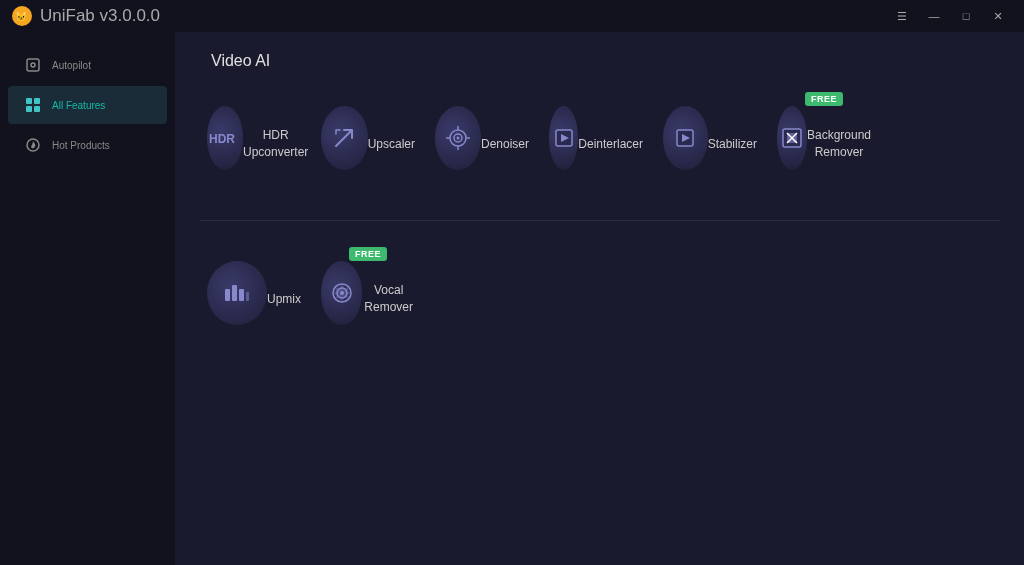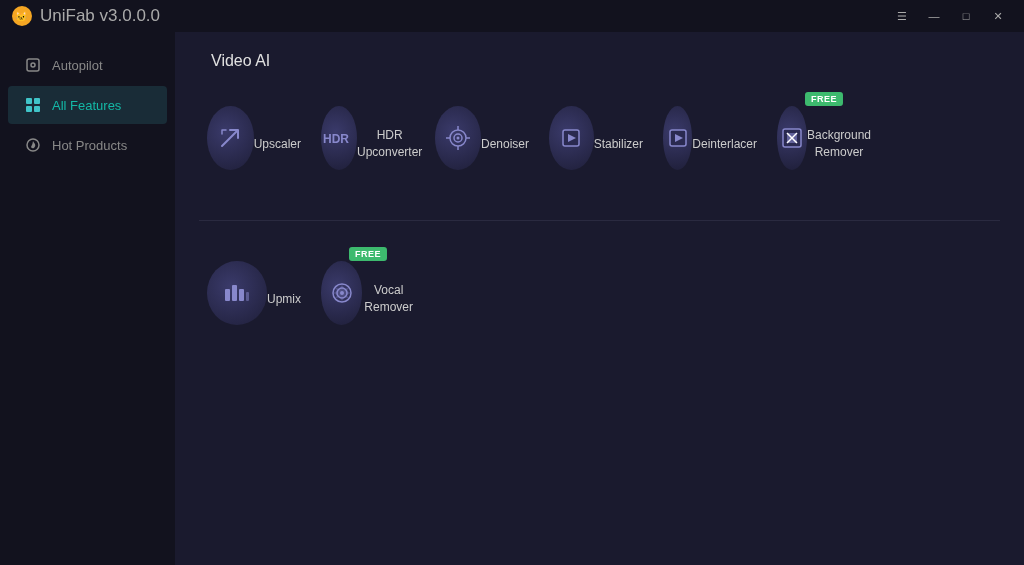--- a/index.html
+++ b/index.html
@@ -81,21 +81,21 @@
       padding: 12px 0;
       flex-shrink: 0;
     }
 
     .sidebar-item {
       display: flex;
       align-items: center;
       gap: 10px;
       padding: 10px 16px;
       cursor: pointer;
-      font-size: 13px;
+      font-size: 10px;
       color: #888;
       border-radius: 4px;
       margin: 2px 8px;
     }
 
     .sidebar-item.active {
       background: rgba(64, 196, 200, 0.15);
       color: #14b8a6;
     }
 
@@ -256,72 +256,72 @@
     </div>
   </nav>
 
   <main class="content-area">
 
     <h2 class="section-title">Video AI</h2>
 
     <div class="features-grid">
 
       <div class="feature-card">
-        <div class="feature-icon-wrap icon-upscaler">
-          <svg width="28" height="28" viewBox="0 0 28 28" fill="none">
-            <path d="M6 22L22 6M22 6H14M22 6V14" stroke="#8888cc" stroke-width="2" stroke-linecap="round"></path>
-            <path d="M6 6h4M6 6v4" stroke="#8888cc" stroke-width="1.5" stroke-linecap="round"></path>
-          </svg>
-        </div>
-        <span class="feature-label">Upscaler</span>
-      </div>
-
-      <div class="feature-card">
         <div class="feature-icon-wrap icon-hdr">
           <svg width="36" height="22" viewBox="0 0 36 22" fill="none">
             <text x="2" y="16" font-family="sans-serif" font-size="12" font-weight="700" fill="#8888cc">HDR</text>
           </svg>
         </div>
         <span class="feature-label">HDR Upconverter</span>
+      </div>
+
+      <div class="feature-card">
+        <div class="feature-icon-wrap icon-upscaler">
+          <svg width="28" height="28" viewBox="0 0 28 28" fill="none">
+            <path d="M6 22L22 6M22 6H14M22 6V14" stroke="#8888cc" stroke-width="2" stroke-linecap="round"></path>
+            <path d="M6 6h4M6 6v4" stroke="#8888cc" stroke-width="1.5" stroke-linecap="round"></path>
+          </svg>
+        </div>
+        <span class="feature-label">Upscaler</span>
       </div>
 
 
       <div class="feature-card">
         <div class="feature-icon-wrap icon-denoiser">
           <svg width="28" height="28" viewBox="0 0 28 28" fill="none">
             <circle cx="14" cy="14" r="8" stroke="#8888cc" stroke-width="1.5" fill="none"></circle>
             <circle cx="14" cy="14" r="4" stroke="#8888cc" stroke-width="1.5" fill="none"></circle>
             <circle cx="14" cy="14" r="1.5" fill="#8888cc"></circle>
             <line x1="14" y1="2" x2="14" y2="6" stroke="#8888cc" stroke-width="1.5"></line>
             <line x1="14" y1="22" x2="14" y2="26" stroke="#8888cc" stroke-width="1.5"></line>
             <line x1="2" y1="14" x2="6" y2="14" stroke="#8888cc" stroke-width="1.5"></line>
             <line x1="22" y1="14" x2="26" y2="14" stroke="#8888cc" stroke-width="1.5"></line>
           </svg>
         </div>
         <span class="feature-label">Denoiser</span>
       </div>
 
       <div class="feature-card">
-        <div class="feature-icon-wrap icon-stabilizer">
+        <div class="feature-icon-wrap icon-deinterlacer">
           <svg width="28" height="28" viewBox="0 0 28 28" fill="none">
             <rect x="6" y="6" width="16" height="16" rx="2" fill="#2a2a50" stroke="#8888cc" stroke-width="1.5"></rect>
             <polygon points="11,10 11,18 19,14" fill="#8888cc"></polygon>
           </svg>
         </div>
-        <span class="feature-label">Stabilizer</span>
-      </div>
-
-      <div class="feature-card">
-        <div class="feature-icon-wrap icon-deinterlacer">
+        <span class="feature-label">Deinterlacer</span>
+      </div>
+
+      <div class="feature-card">
+        <div class="feature-icon-wrap icon-stabilizer">
           <svg width="28" height="28" viewBox="0 0 28 28" fill="none">
             <rect x="6" y="6" width="16" height="16" rx="2" fill="#2a2a50" stroke="#8888cc" stroke-width="1.5"></rect>
             <polygon points="11,10 11,18 19,14" fill="#8888cc"></polygon>
           </svg>
         </div>
-        <span class="feature-label">Deinterlacer</span>
+        <span class="feature-label">Stabilizer</span>
       </div>
 
       <div class="feature-card">
         <span class="free-badge">FREE</span>
         <div class="feature-icon-wrap icon-bgremover">
           <svg width="28" height="28" viewBox="0 0 28 28" fill="none">
             <rect x="5" y="5" width="18" height="18" rx="2" fill="#2a2a50" stroke="#8888cc" stroke-width="1.5"></rect>
             <rect x="9" y="9" width="10" height="10" rx="1" fill="#8888cc" opacity="0.6"></rect>
             <line x1="9" y1="9" x2="19" y2="19" stroke="#fff" stroke-width="1.5"></line>
             <line x1="19" y1="9" x2="9" y2="19" stroke="#fff" stroke-width="1.5"></line>

